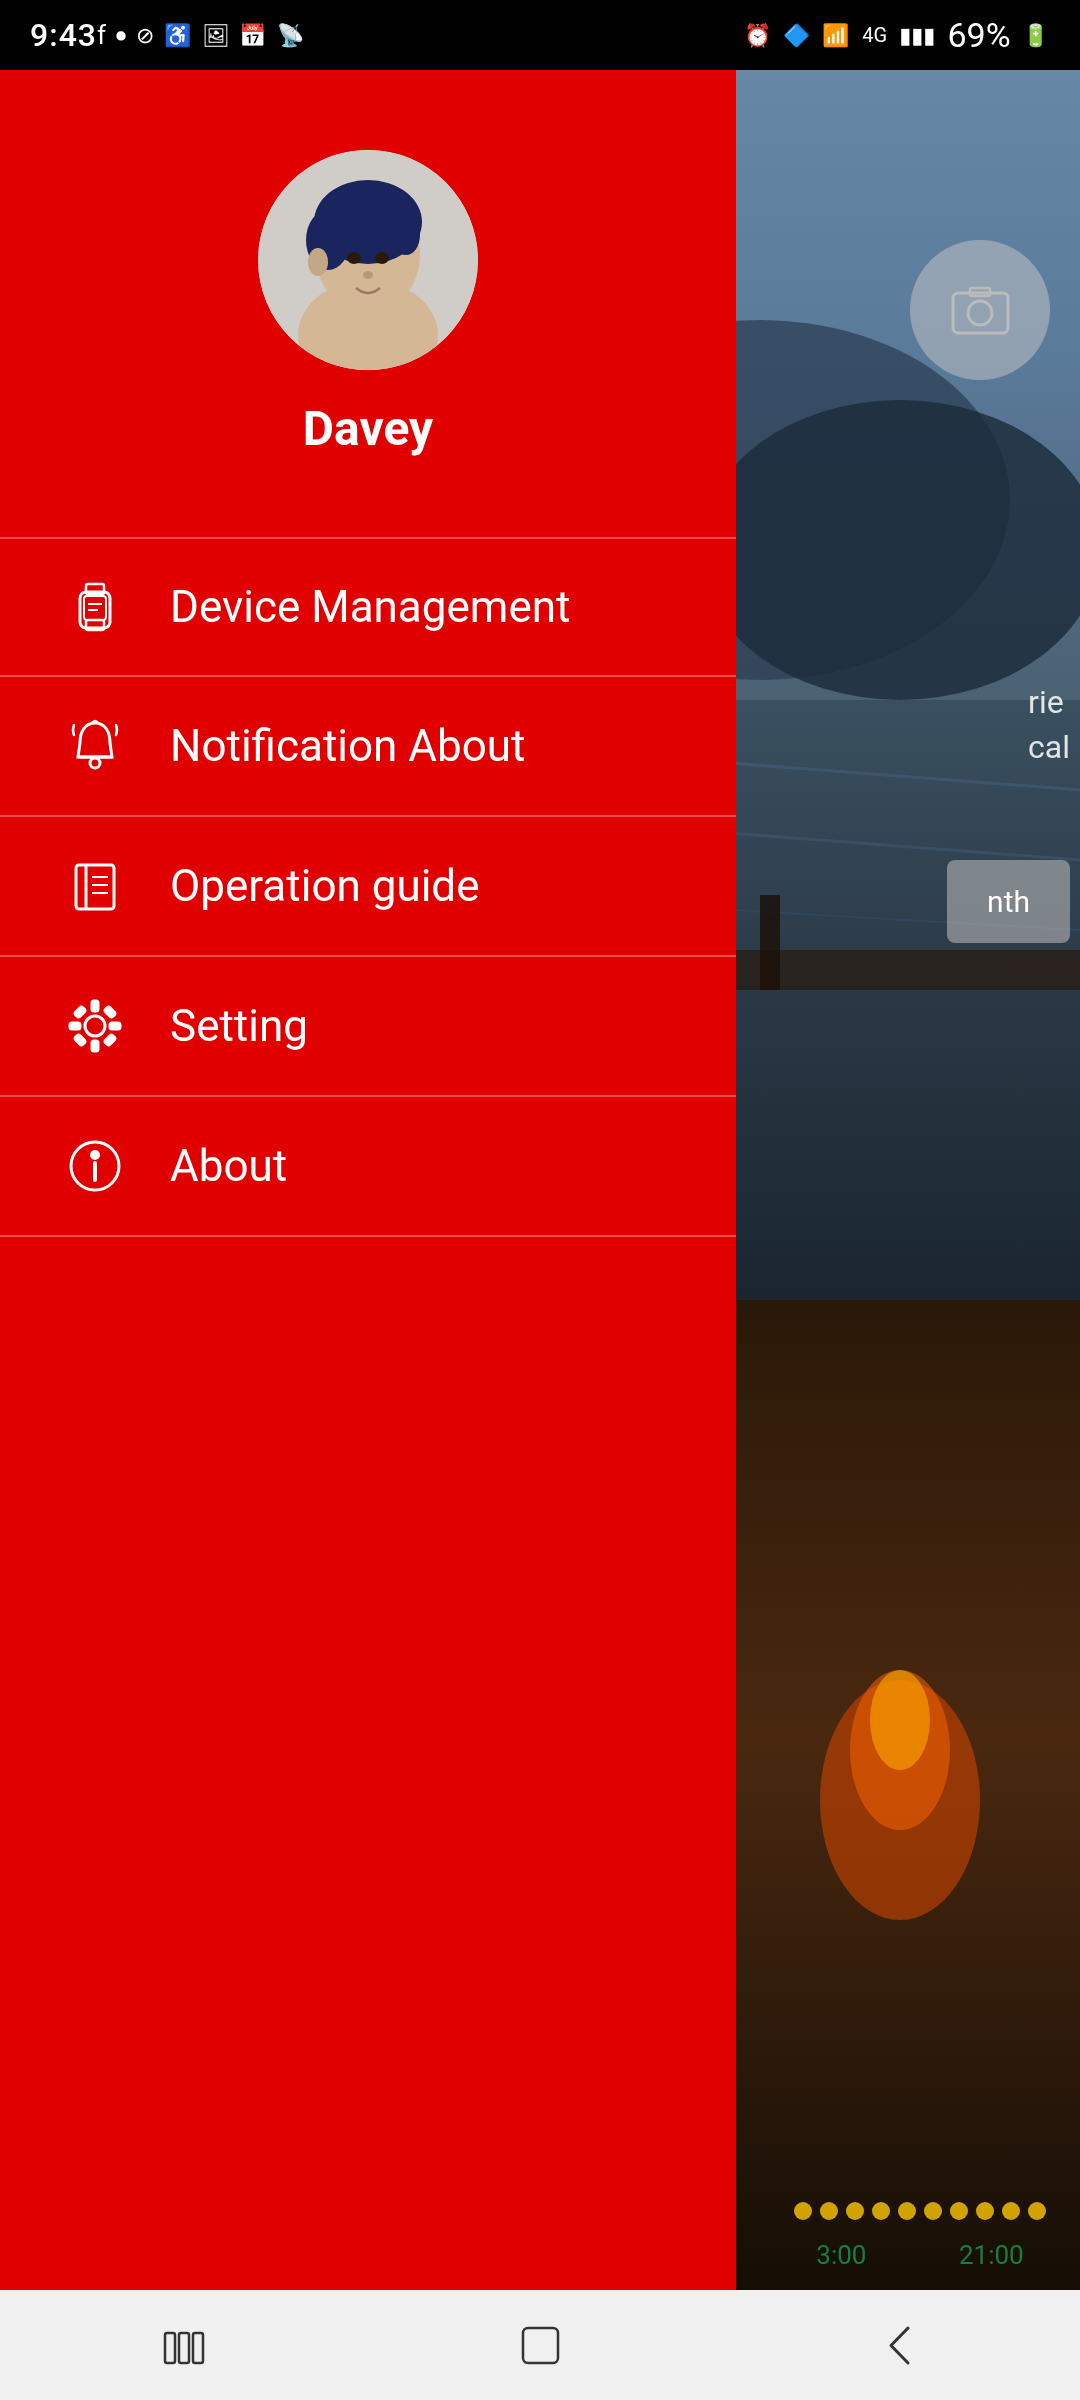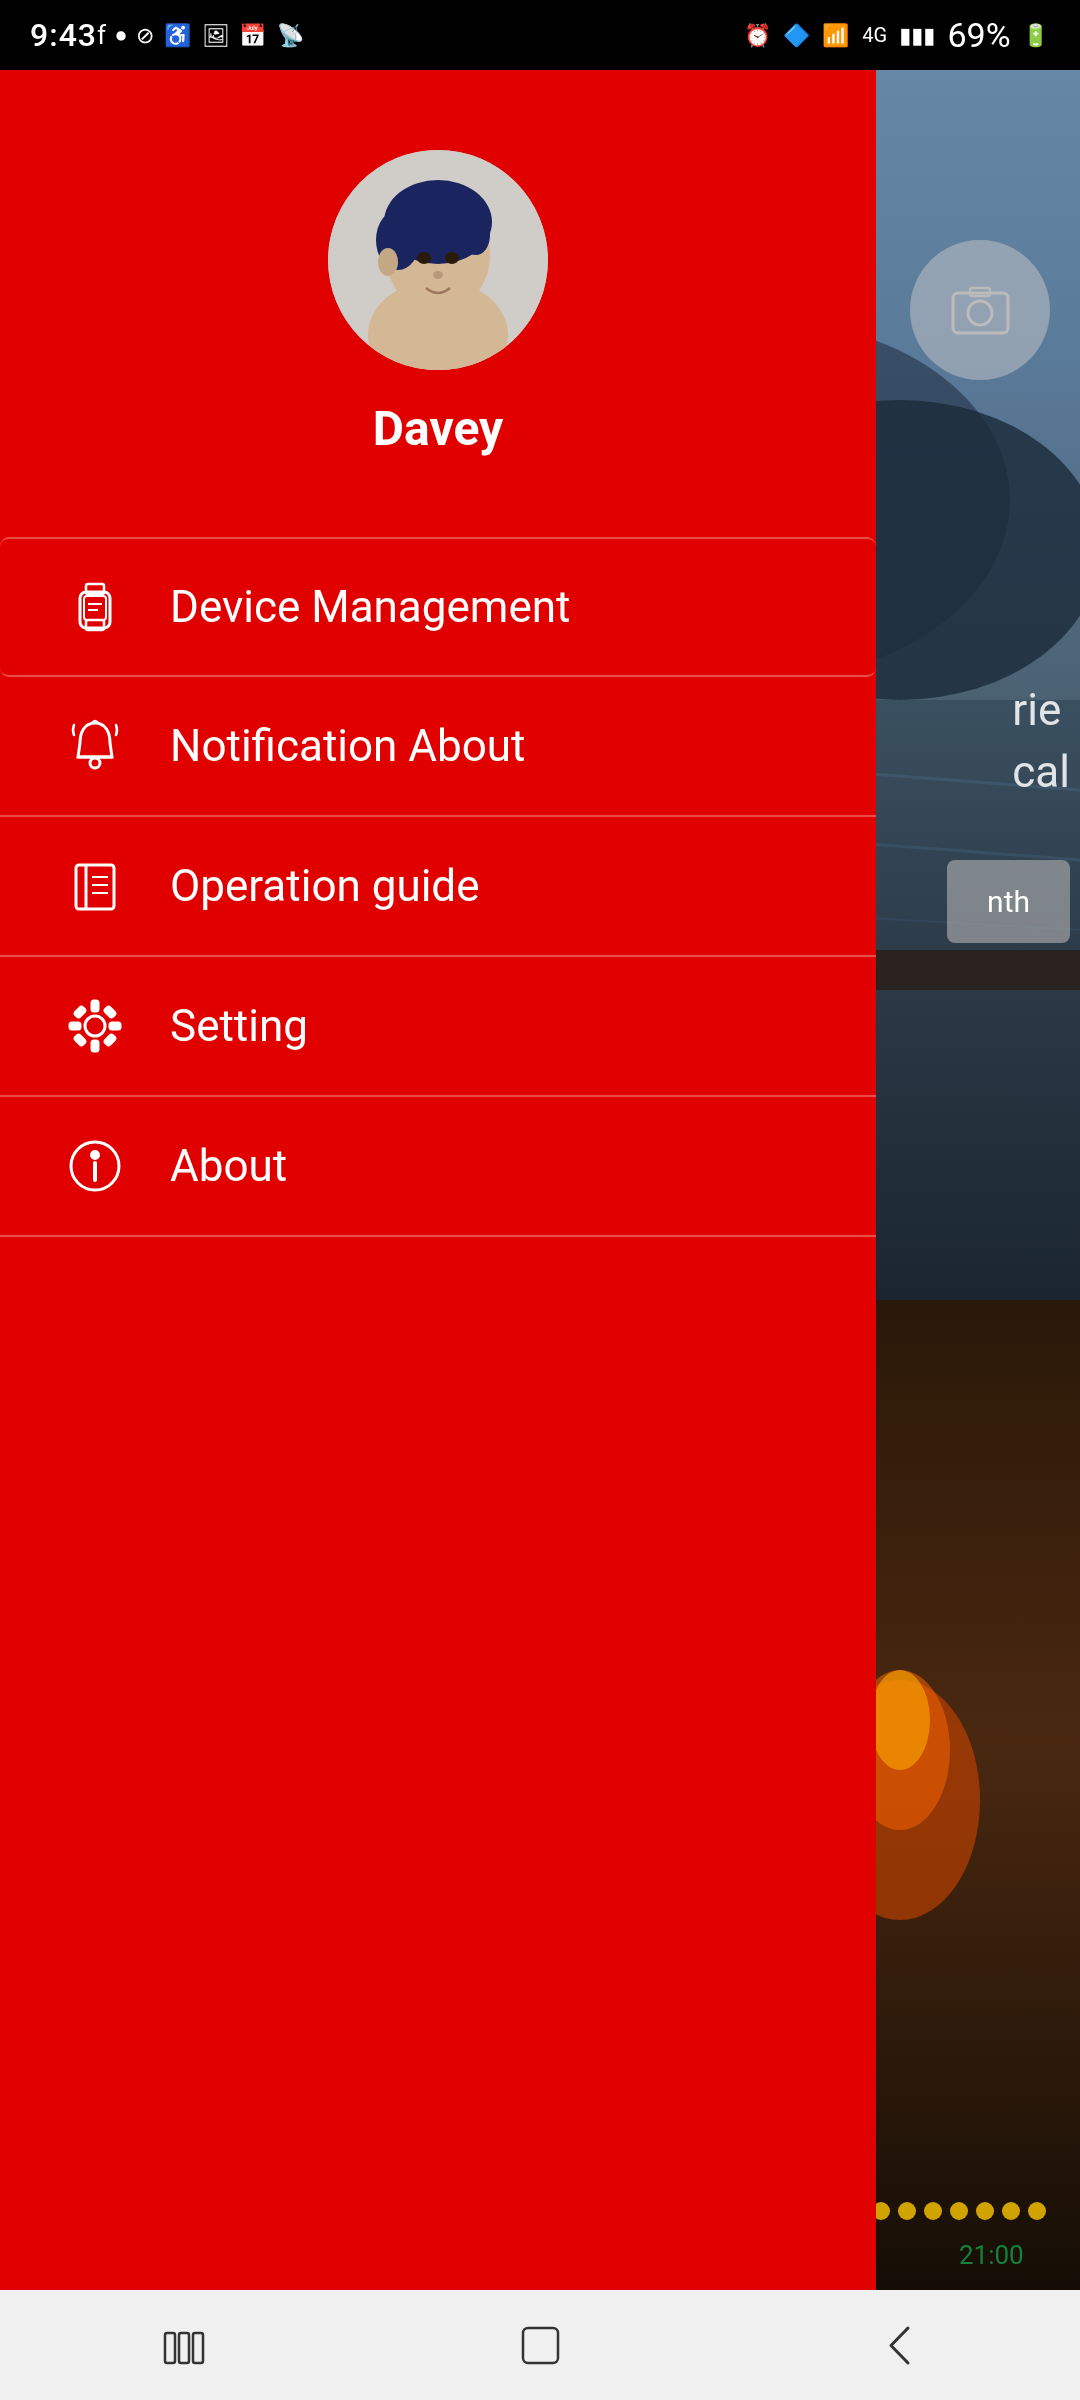--- a/index.html
+++ b/index.html
@@ -47,21 +47,21 @@
       width: 100%;
       height: 100%;
       z-index: 0;
     }
 
     
     .drawer {
       position: absolute;
       top: 0;
       left: 0;
-      width: 876px;
+      width: 736px;
       height: 100%;
       background: #e00000;
       z-index: 10;
       display: flex;
       flex-direction: column;
     }
 
     
     .status-bar {
       position: absolute;
@@ -157,21 +157,20 @@
       display: flex;
       align-items: center;
       padding: 0 60px;
       height: 140px;
       cursor: pointer;
       border-bottom: 2px solid rgba(255,255,255,0.3);
     }
 
     .menu-item:first-child {
       border-top: 2px solid rgba(255,255,255,0.3);
-      border-radius: 9px;
     }
 
     .menu-icon {
       width: 70px;
       height: 70px;
       display: flex;
       align-items: center;
       justify-content: center;
       margin-right: 40px;
       flex-shrink: 0;
@@ -242,21 +241,21 @@
       stroke: #ccc;
       fill: none;
       stroke-width: 3;
     }
 
     
     .right-text {
       position: absolute;
       right: 10px;
       color: rgba(255,255,255,0.85);
-      font-size: 44px;
+      font-size: 32px;
       line-height: 1.4;
     }
 
     
     .month-btn {
       position: absolute;
       right: 10px;
       top: 860px;
       background: rgba(180,180,180,0.6);
       color: #fff;

